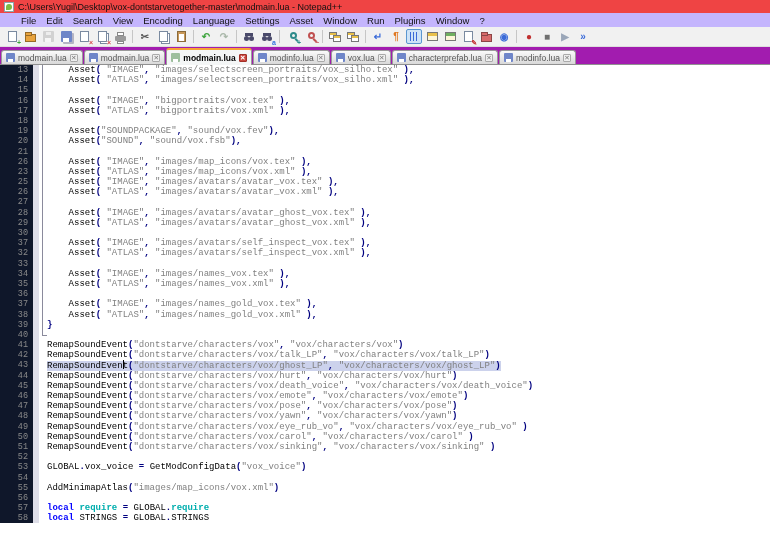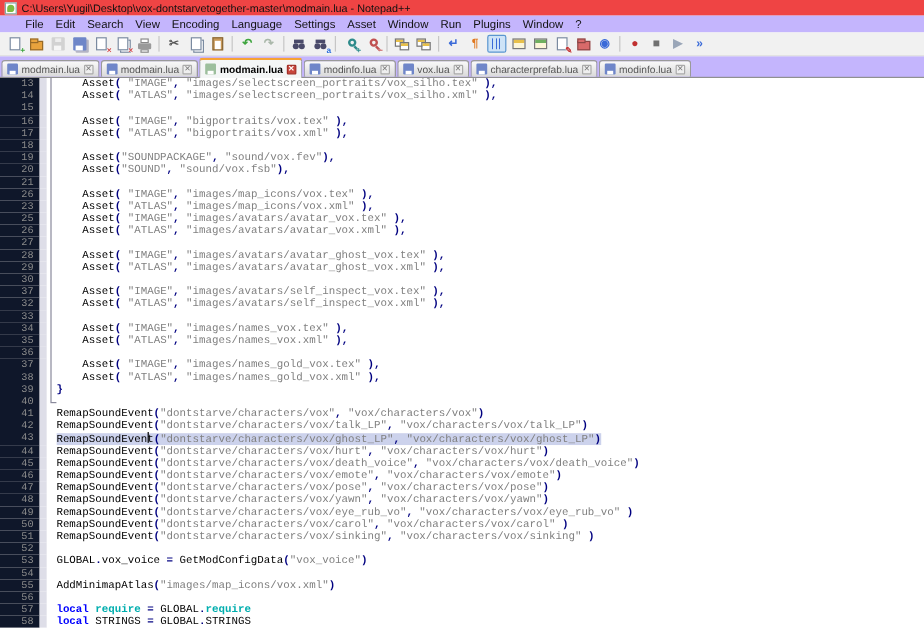--- a/index.html
+++ b/index.html
@@ -48,21 +48,21 @@
   .k-win2{width:12px;height:10px;position:relative;}
   .k-win2::before,.k-win2::after{content:"";position:absolute;width:8px;height:7px;border:1px solid #777;box-sizing:border-box;
       background:linear-gradient(var(--c) 0 2px,#fff 2px);}
   .k-win2::before{left:0;top:0;} .k-win2::after{right:0;bottom:0;}
   .k-win{width:11px;height:9px;border:1px solid #777;box-sizing:border-box;background:linear-gradient(var(--c) 0 3px,#fdf6d8 3px);}
   .k-bars{width:8px;height:9px;background:repeating-linear-gradient(90deg,var(--c) 0 1px,transparent 1px 3px);}
   .k-clipboard{width:9px;height:11px;border:1px solid #8a6a3a;background:#c89858;box-sizing:border-box;position:relative;}
   .k-clipboard::after{content:"";position:absolute;left:1px;top:2px;width:5px;height:7px;background:#fff;}
 
   
-  .tabbar{height:17px;background:#c4b5fd;display:flex;align-items:flex-end;border-bottom:1px solid #909090;padding-left:1px;position:relative;z-index:2;}
+  .tabbar{height:17px;background:#a21caf;display:flex;align-items:flex-end;border-bottom:1px solid #909090;padding-left:1px;position:relative;z-index:2;}
   .tab{height:14px;display:flex;align-items:center;gap:3px;padding:0 4px;margin-right:1px;flex:none;
        border:1px solid #9a9a9a;border-bottom:none;border-radius:3px 3px 0 0;
        background:linear-gradient(#fafafa,#d9d9d9);font-size:8.5px;color:#555;box-sizing:border-box;}
   .tab.active{height:17px;background:#f4f6f6;border-top:2px solid #f7a234;margin-bottom:-1px;color:#000;}
   .tab.active .tab-label{font-weight:bold;}
   .tab-floppy{width:9px;height:9px;flex:none;background:var(--fc);border-radius:1px;position:relative;}
   .tab-floppy::after{content:"";position:absolute;left:2px;bottom:0;width:5px;height:3px;background:#fff;}
   .tab-close{width:8px;height:8px;flex:none;display:flex;align-items:center;justify-content:center;
        font-size:6.5px;line-height:6px;color:#777;background:#efefef;border:1px solid #aaa;box-sizing:border-box;border-radius:1px;}
   .tab.active .tab-close{background:#c9463d;border-color:#a23028;color:#fff;font-weight:bold;}

